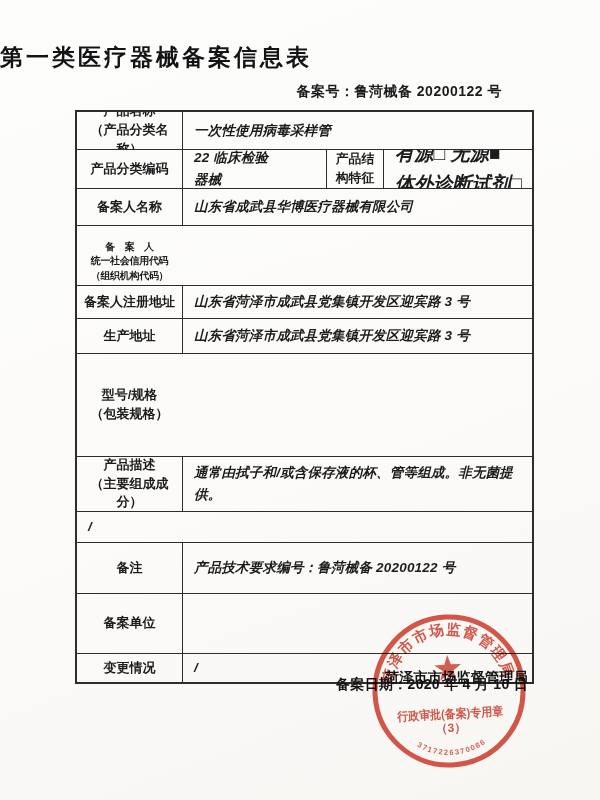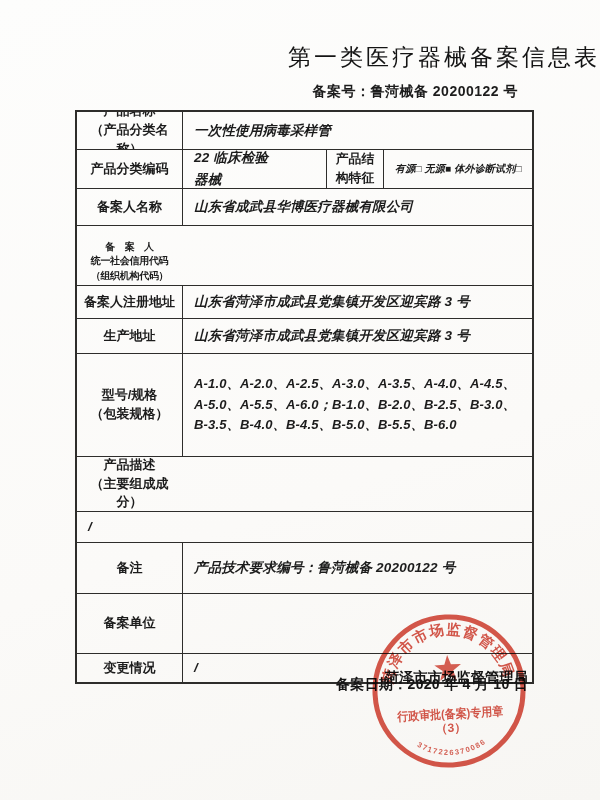--- a/index.html
+++ b/index.html
@@ -2,25 +2,25 @@
 <html><head>
 <meta charset="utf-8">
 <style>
   html,body{margin:0;padding:0;}
   .page{
     position:relative;width:600px;height:800px;overflow:hidden;
     background:linear-gradient(160deg,#fdfdfc 0%,#fbfaf8 60%,#f7f6f3 100%);
     font-family:"Liberation Sans", sans-serif;color:#1c1c1c;
   }
   .title{
-    position:absolute;top:42px;left:0;right:0;text-align:right;
-    font-size:23px;font-weight:400;letter-spacing:3px;color:#141414;
+    position:absolute;top:42px;left:0;right:0;text-align:left;
+    font-size:23px;font-weight:700;letter-spacing:3px;color:#141414;
   }
   .regno{
-    position:absolute;top:83px;left:91px;width:427px;text-align:right;
+    position:absolute;top:83px;left:75px;width:427px;text-align:right;
     font-size:14px;font-weight:700;letter-spacing:.5px;
   }
   .table{
     position:absolute;left:75px;top:110px;width:455px;
     border:2px solid #2e2d2b;display:flex;flex-direction:column;
     box-sizing:content-box;background:transparent;
   }
   .tr{display:flex;box-sizing:content-box;}
   .tr + .tr{border-top:1.5px solid #2e2d2b;}
   .td{box-sizing:border-box;overflow:hidden;}
@@ -65,21 +65,21 @@
       <div class="td label">产品名称
 （产品分类名称）</div>
       <div class="td value">一次性使用病毒采样管</div>
     </div>
 
     <div class="tr" style="height:38px">
       <div class="td label">产品分类编码</div>
       <div class="td value w103">22 临床检验器械</div>
       <div class="td label w57">产品结
 构特征</div>
-      <div class="td value" style="font-size:10px">有源□ 无源■ 体外诊断试剂□</div>
+      <div class="td value" style="font-size:19px">有源□ 无源■ 体外诊断试剂□</div>
     </div>
 
     <div class="tr" style="height:36px">
       <div class="td label">备案人名称</div>
       <div class="td value">山东省成武县华博医疗器械有限公司</div>
     </div>
 
     <div class="tr" style="height:59px">
       <div class="td label tight">备　案　人
 统一社会信用代码
@@ -92,26 +92,26 @@
     </div>
 
     <div class="tr" style="height:34px">
       <div class="td label">生产地址</div>
       <div class="td value">山东省菏泽市成武县党集镇开发区迎宾路 3 号</div>
     </div>
 
     <div class="tr" style="height:102px">
       <div class="td label">型号/规格
 （包装规格）</div>
-      <div class="td value mono-ish">A-1.0、A-2.0、A-2.5、A-3.0、A-3.5、A-4.0、A-4.5、A-5.0、A-5.5、A-6.0；B-1.0、B-2.0、B-2.5、B-3.0、B-3.5、B-4.0、B-4.5、B-5.0、B-5.5、B-6.0</div>
     </div>
 
     <div class="tr" style="height:54px">
       <div class="td label">产品描述
 （主要组成成分）</div>
+      <div class="td value">通常由拭子和/或含保存液的杯、管等组成。非无菌提供。</div>
     </div>
 
 
     <div class="tr" style="height:30px">
       <div class="td value">/</div>
     </div>
 
     <div class="tr" style="height:50px">
       <div class="td label">备注</div>
       <div class="td value">产品技术要求编号：鲁菏械备 20200122 号</div>

